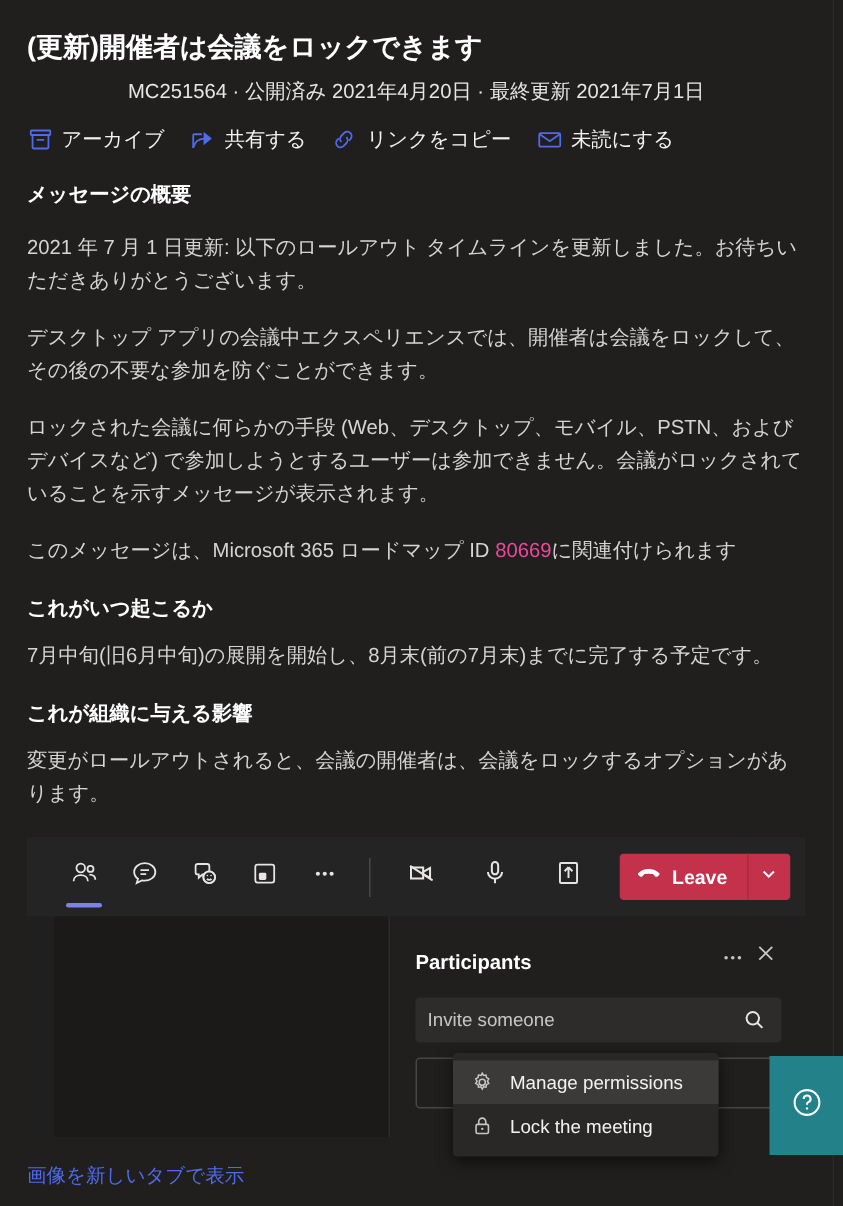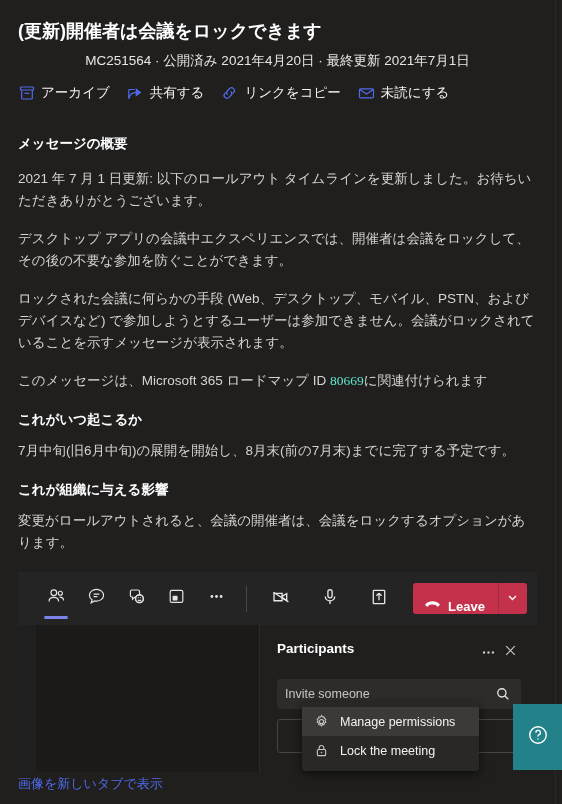--- a/index.html
+++ b/index.html
@@ -63,37 +63,37 @@
   .action .ico {
     width: 17px; height: 17px;
     display: inline-flex;
     align-items: center;
     justify-content: center;
     color: #4f6bed;
   }
   .action .ico svg { display:block; }
 
   
-  .body-wrap { margin-top: 32px; }
+  .body-wrap { margin-top: 18px; }
   h3.sec {
     color: #ffffff;
     font-size: 13.5px;
     font-weight: bold;
     line-height: 20px;
     margin-bottom: 14px;
   }
   h3.sec.tight { margin-bottom: 10px; margin-top: 18px; }
   p.para {
     color: #d6d4d2;
     font-size: 13.5px;
     line-height: 22px;
     margin-bottom: 16px;
   }
   p.para.small-gap { margin-bottom: 18px; }
-  a.inline-link { color: #5eead4; text-decoration: none; font-family: Liberation Serif, serif; }
+  a.inline-link { color: #ec4899; text-decoration: none; }
 
   
   .shot {
     position: relative;
     width: 519px;
     height: 200px;
     margin-top: 6px;
     background: #1f1f1f;
     overflow: hidden;
   }
@@ -131,21 +131,21 @@
     display: flex;
     align-items: stretch;
     height: 31px;
     margin-left: 14px;
     border-radius: 3px;
     overflow: hidden;
     cursor: pointer;
   }
   .leave-main {
     background: #c4314b;
-    display: flex; align-items: flex-end; gap: 7px;
+    display: flex; align-items: center; gap: 7px;
     padding: 0 13px 0 11px;
     color: #ffffff;
     font-size: 13px;
     font-weight: bold;
   }
   .leave-caret {
     background: #c4314b;
     border-left: 1px solid #a82a40;
     width: 29px;
     display: flex; align-items: center; justify-content: center;
@@ -158,21 +158,21 @@
     background: #1b1a19;
     border-right: 1px solid #2c2b2a;
   }
   .panel {
     position: absolute;
     left: 243px; top: 53px; right: 0; bottom: 0;
     background: #201f1e;
     padding: 16px 16px 0 16px;
   }
   .panel-head {
-    display: flex; align-items: flex-start;
+    display: flex; align-items: flex-end;
     height: 22px;
   }
   .panel-title {
     color: #ffffff; font-size: 13.5px; font-weight: bold;
     flex: 1;
   }
   .panel-ico {
     width: 22px; height: 22px;
     display: flex; align-items: center; justify-content: center;
     color: #c8c6c4; cursor: pointer;

